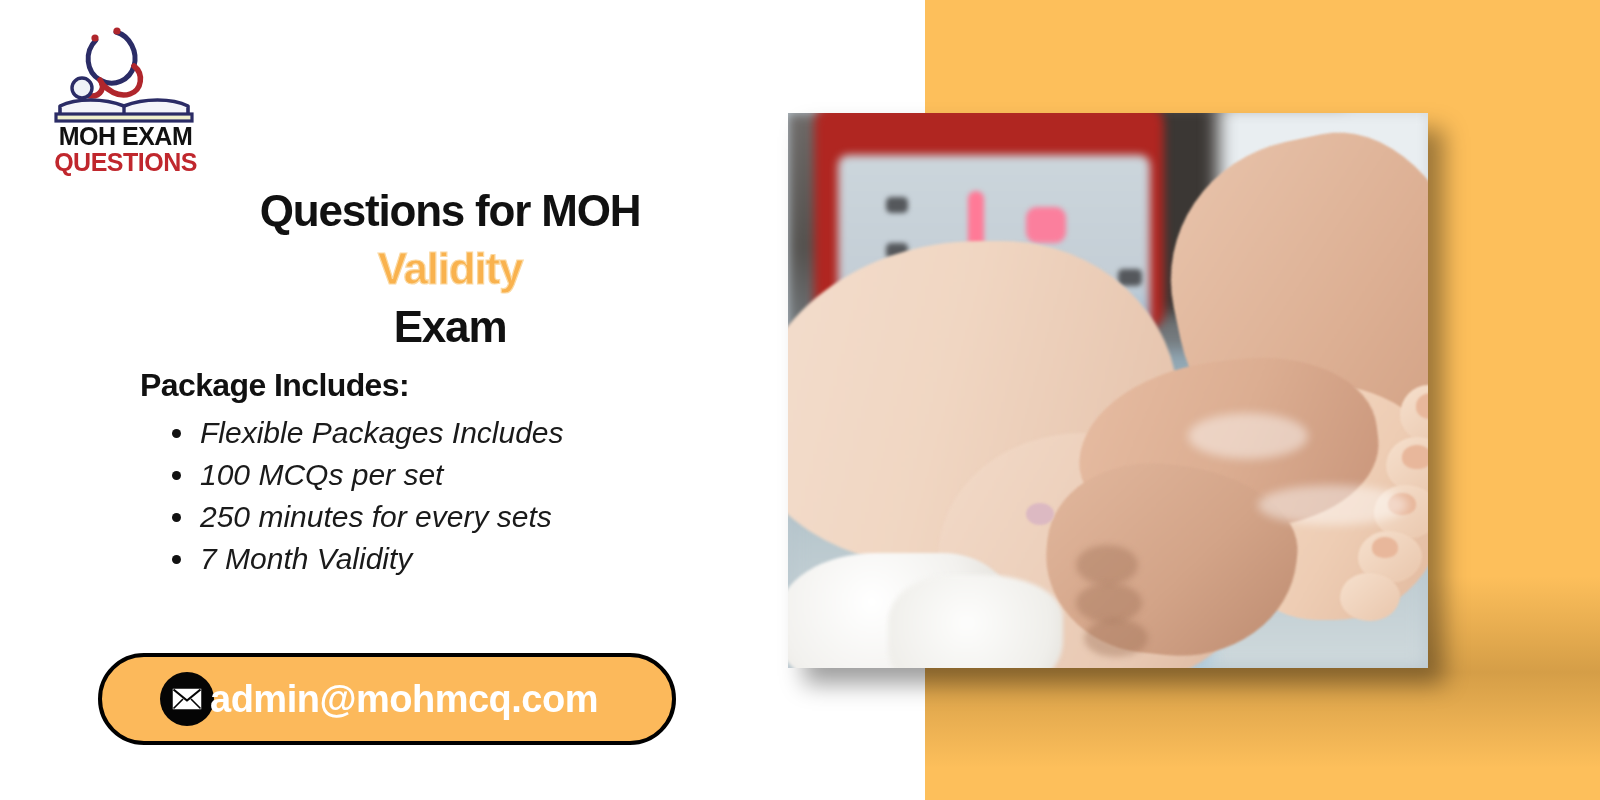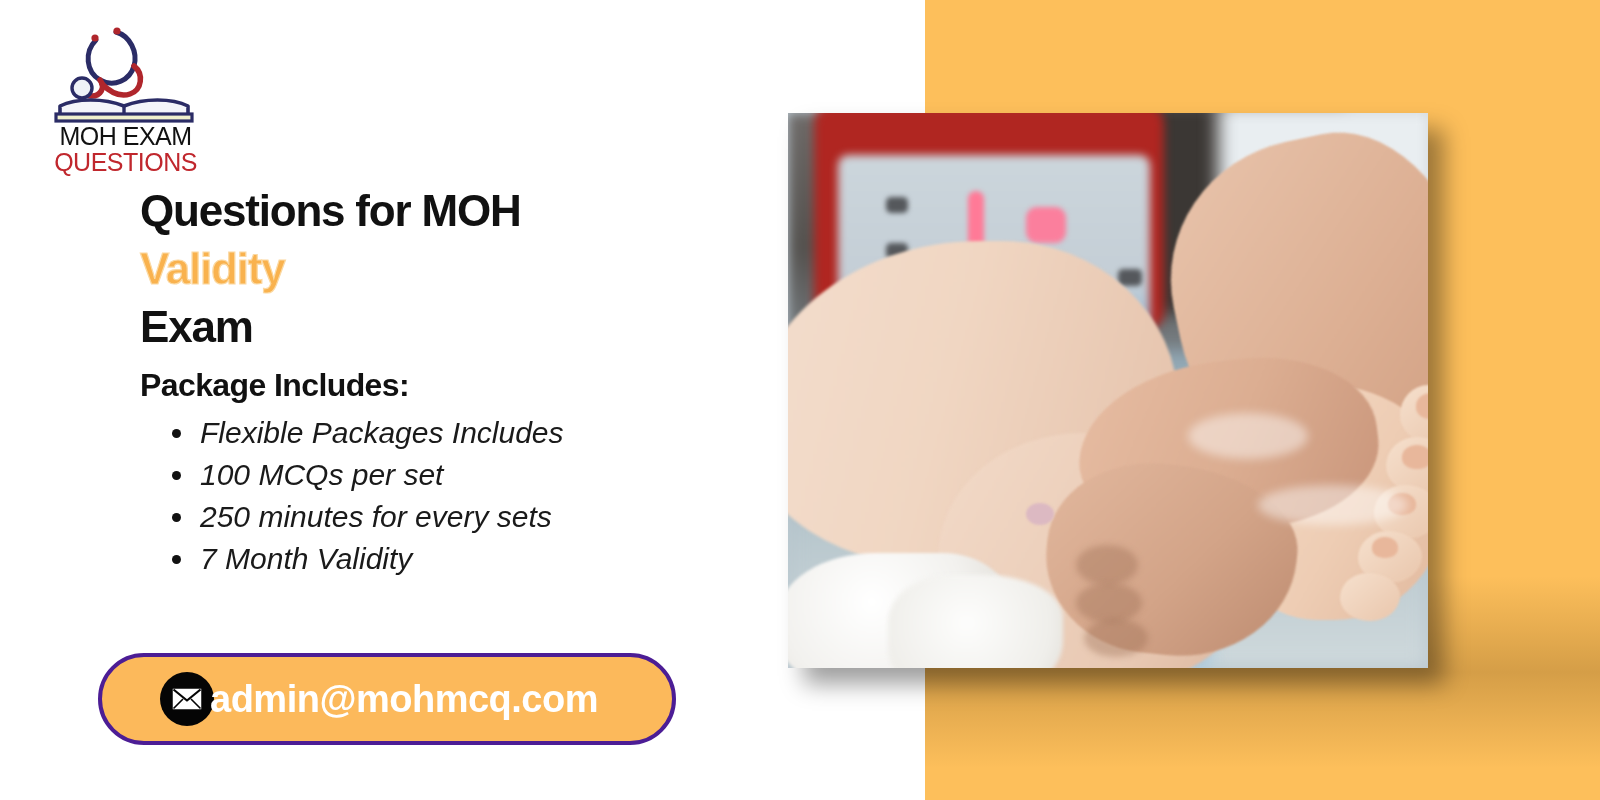--- a/index.html
+++ b/index.html
@@ -59,21 +59,21 @@
     left: 0;
     top: 0;
     width: 175px;
     height: 110px;
   }
   .logo-line1, .logo-line2 {
     position: absolute;
     left: 0;
     width: 175px;
     text-align: center;
-    font-weight: normal;
+    font-weight: bold;
     letter-spacing: -0.5px;
     line-height: 1;
     font-family: "Liberation Sans", sans-serif;
   }
   .logo-line1 {
     top: 110px;
     font-size: 25px;
     color: #111111;
   }
   .logo-line2 {
@@ -81,20 +81,21 @@
     font-size: 25px;
     color: #c0272d;
   }
 
   
   .headline {
     position: absolute;
     left: 140px;
     top: 182px;
     width: 620px;
+    text-align: center;
   }
   .headline-line {
     font-family: "Liberation Sans", sans-serif;
     font-weight: bold;
     font-size: 44px;
     line-height: 58px;
     letter-spacing: -1.2px;
     color: #111111;
     white-space: nowrap;
   }
@@ -144,21 +145,21 @@
 
   
   .email-pill {
     position: absolute;
     left: 98px;
     top: 653px;
     width: 578px;
     height: 92px;
     box-sizing: border-box;
     background: #fcb95b;
-    border: 4px solid #4c1d95;
+    border: 4px solid #000000;
     border-radius: 46px;
     display: flex;
     align-items: center;
     padding-left: 58px;
   }
   .email-icon-circle {
     width: 54px;
     height: 54px;
     border-radius: 50%;
     background: #050505;

